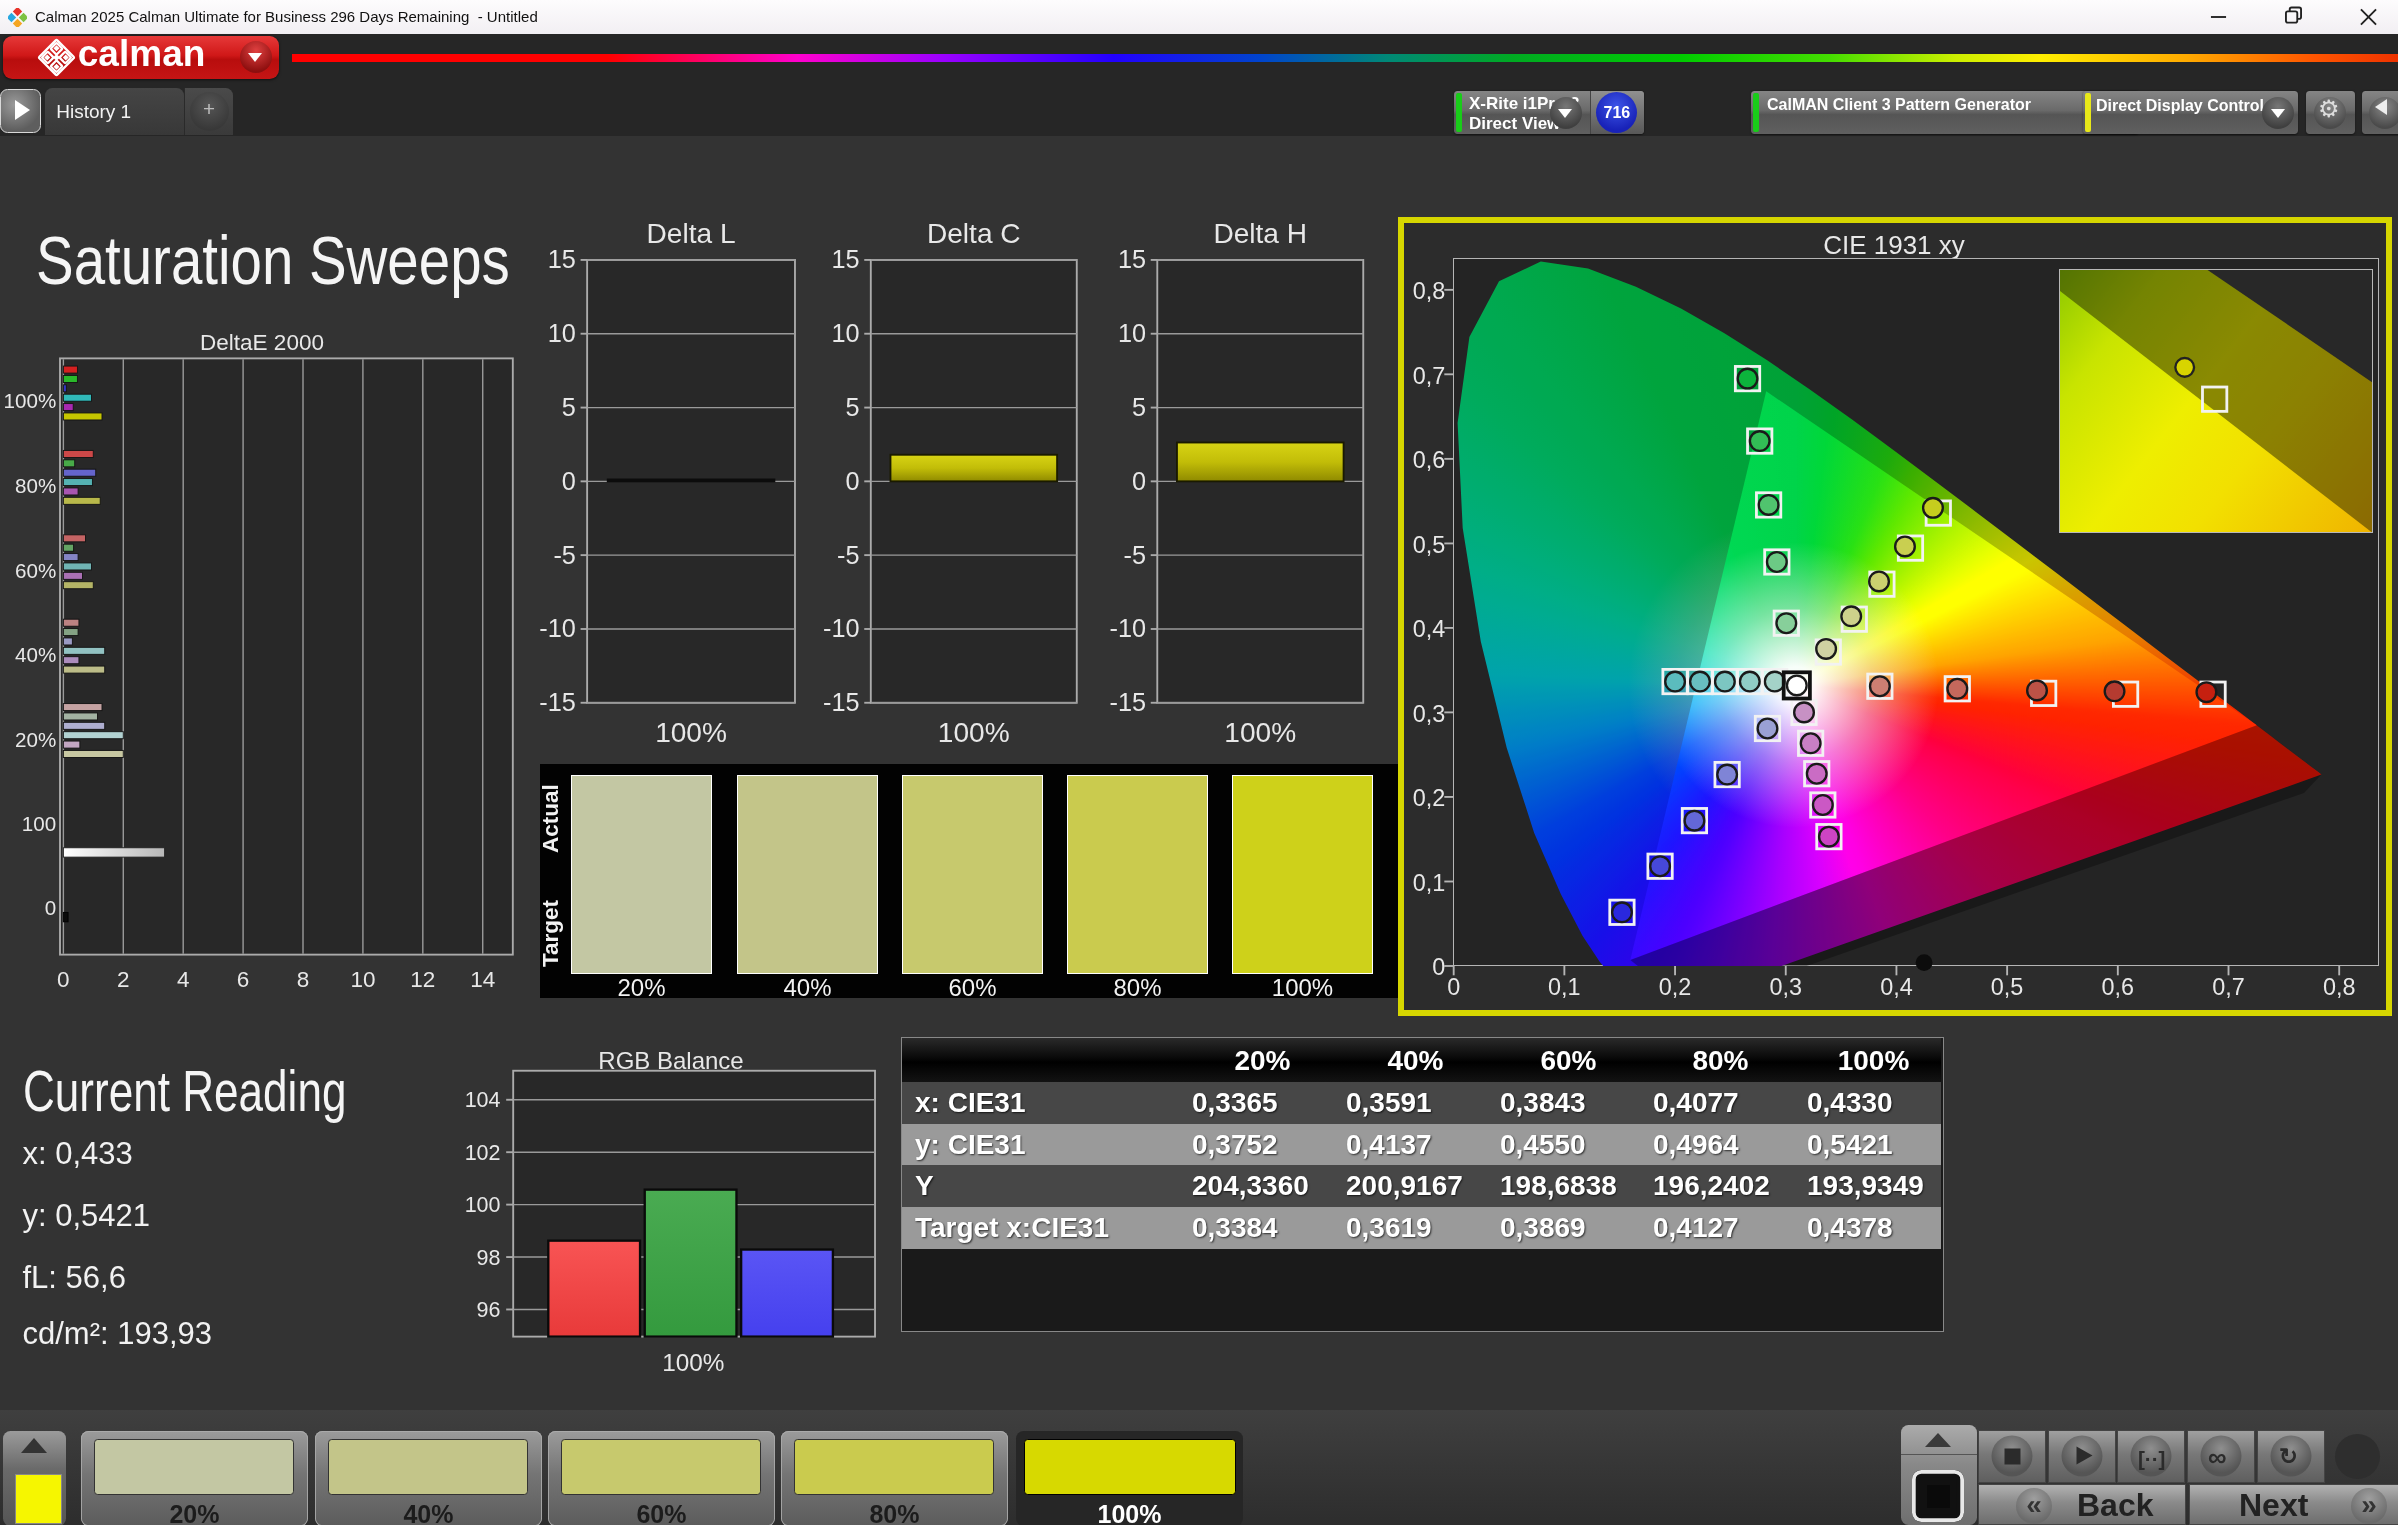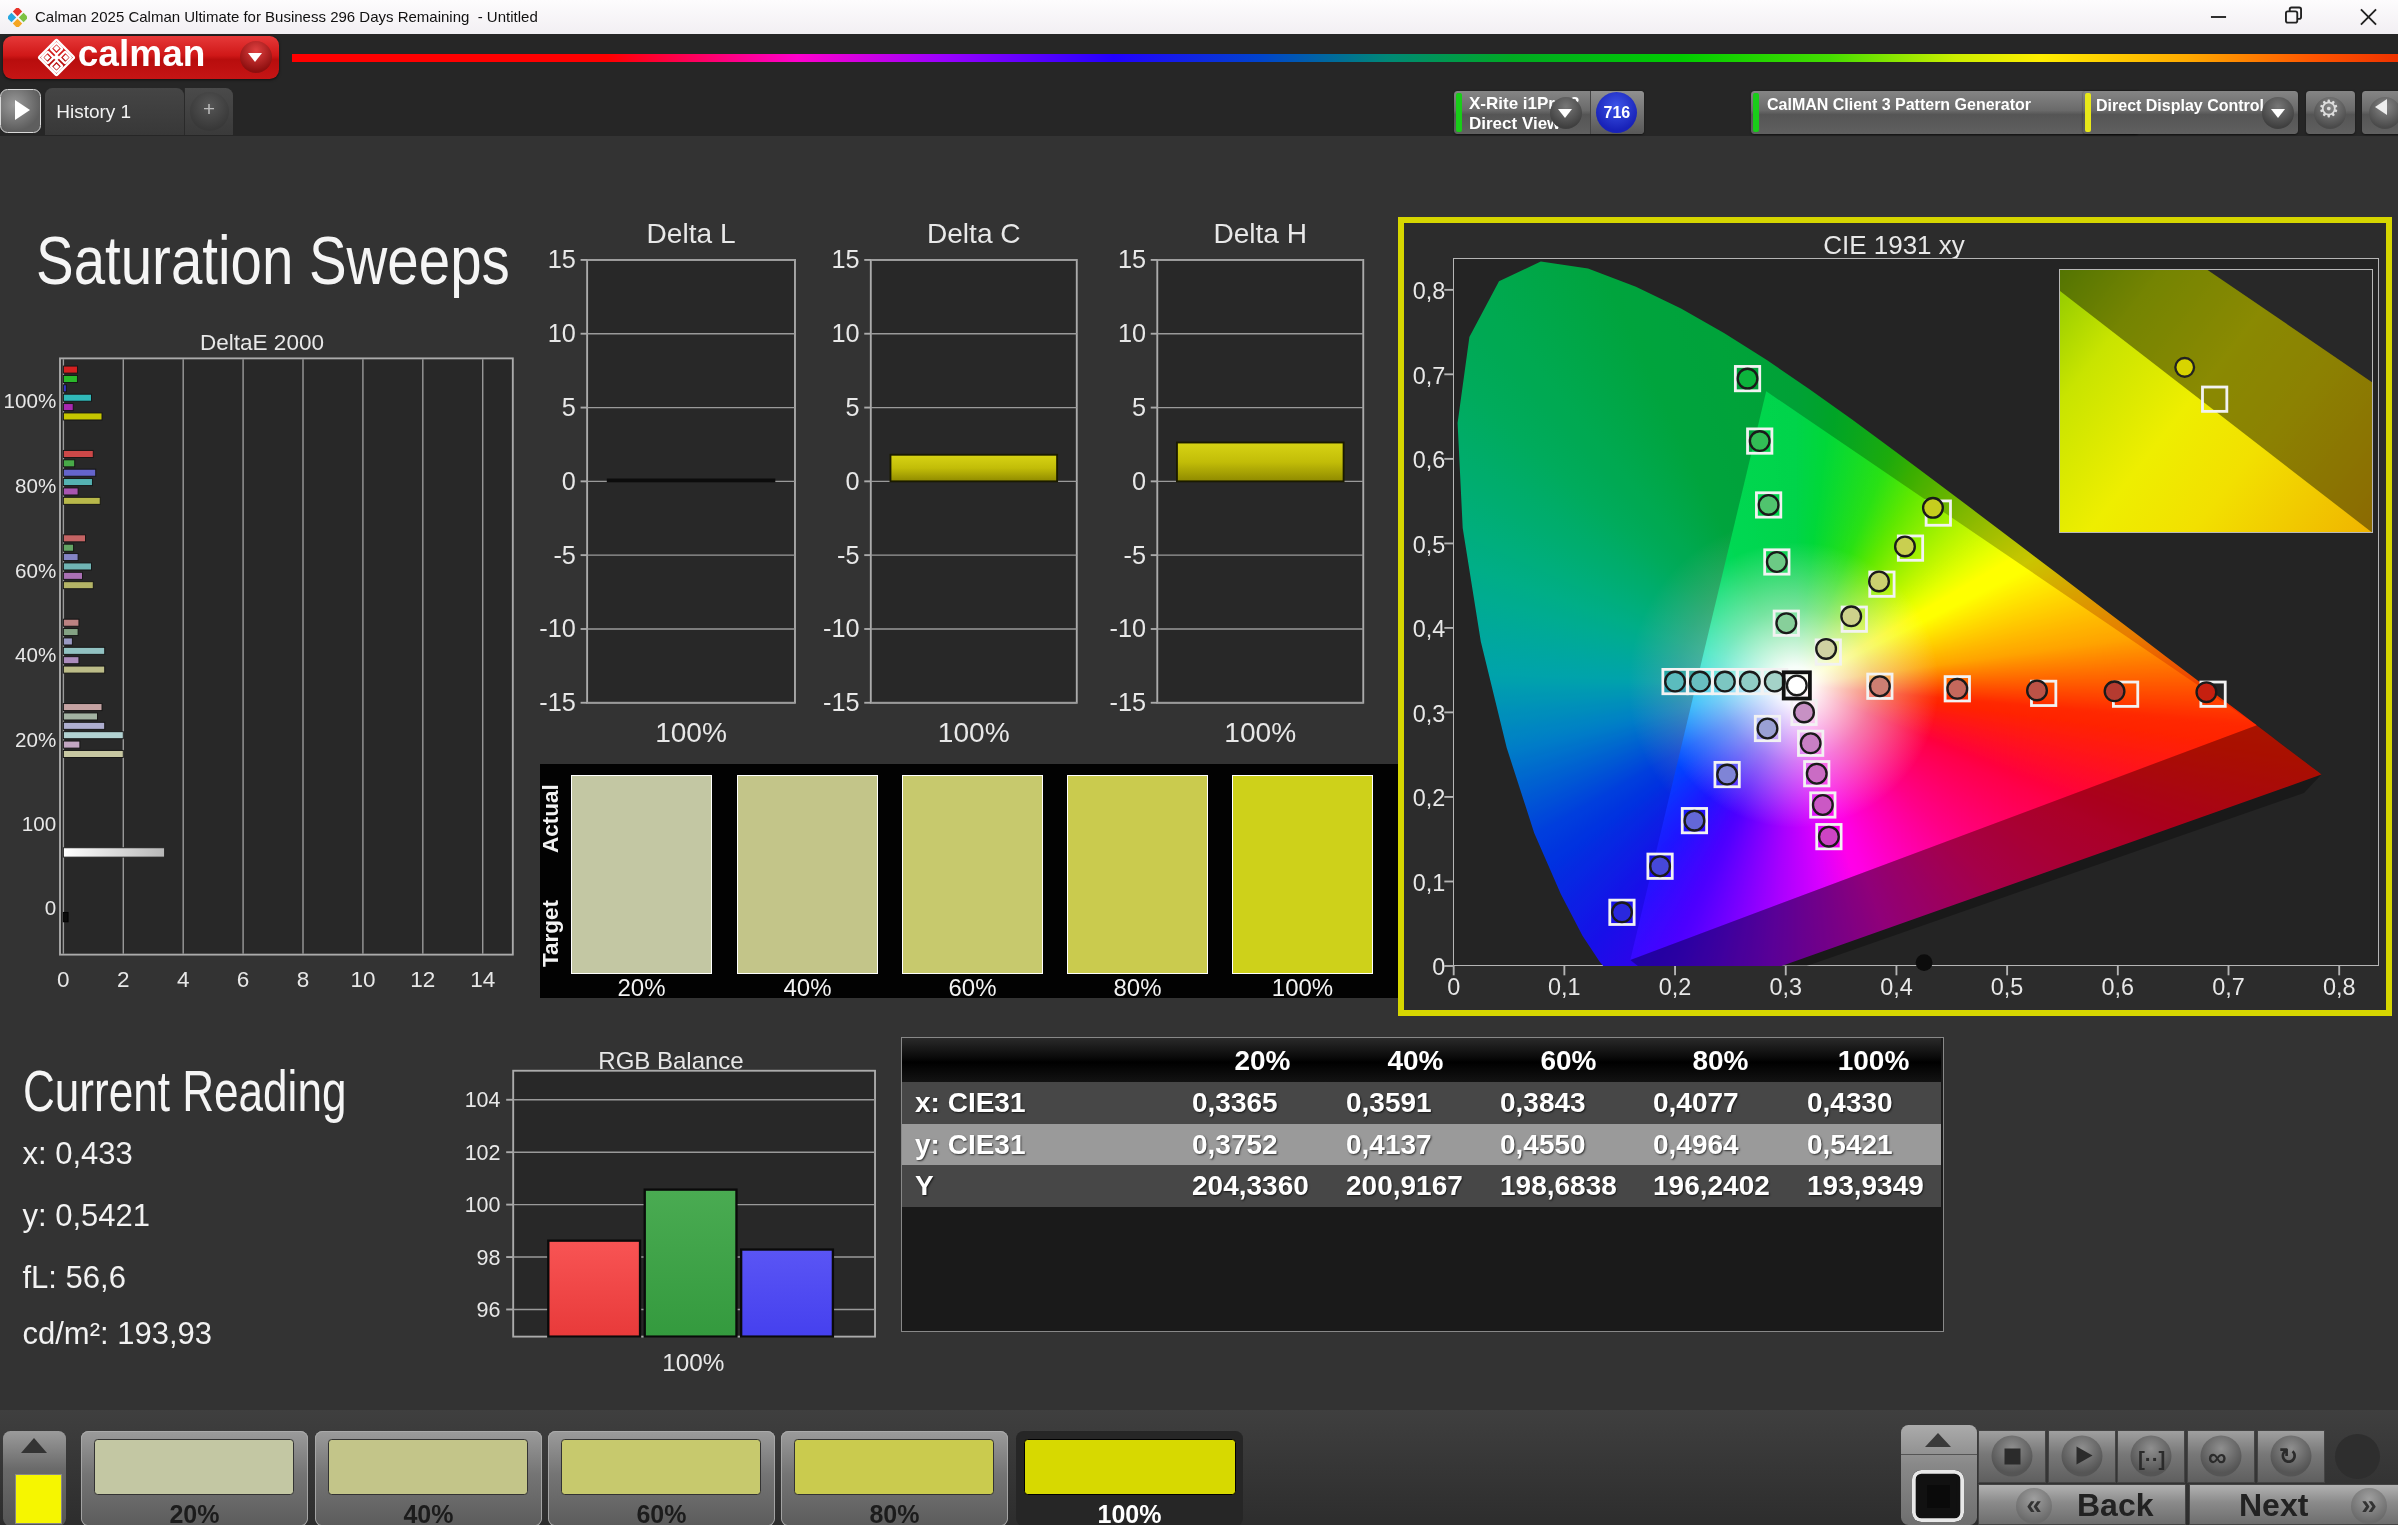--- a/index.html
+++ b/index.html
@@ -506,20 +506,28 @@
 <div class="abs" style="left:905px;top:4.7px;font-size:28px;font-weight:bold;color:#fff;text-shadow:0.9px 0.9px 1.9px rgba(0,0,0,.7);">0,5421</div>
 </div>
 <div class="abs" style="left:0;top:127px;width:1039px;height:42px;background:#474747;">
 <div class="abs" style="left:13px;top:4.7px;font-size:28px;font-weight:bold;color:#fff;text-shadow:0.9px 0.9px 1.9px rgba(0,0,0,.7);">Y</div>
 <div class="abs" style="left:290px;top:4.7px;font-size:28px;font-weight:bold;color:#fff;text-shadow:0.9px 0.9px 1.9px rgba(0,0,0,.7);">204,3360</div>
 <div class="abs" style="left:444px;top:4.7px;font-size:28px;font-weight:bold;color:#fff;text-shadow:0.9px 0.9px 1.9px rgba(0,0,0,.7);">200,9167</div>
 <div class="abs" style="left:598px;top:4.7px;font-size:28px;font-weight:bold;color:#fff;text-shadow:0.9px 0.9px 1.9px rgba(0,0,0,.7);">198,6838</div>
 <div class="abs" style="left:751px;top:4.7px;font-size:28px;font-weight:bold;color:#fff;text-shadow:0.9px 0.9px 1.9px rgba(0,0,0,.7);">196,2402</div>
 <div class="abs" style="left:905px;top:4.7px;font-size:28px;font-weight:bold;color:#fff;text-shadow:0.9px 0.9px 1.9px rgba(0,0,0,.7);">193,9349</div>
 </div>
+<div class="abs" style="left:0;top:169px;width:1039px;height:42px;background:#9a9a9a;">
+<div class="abs" style="left:13px;top:4.7px;font-size:28px;font-weight:bold;color:#fff;text-shadow:0.9px 0.9px 1.9px rgba(0,0,0,.7);">Target x:CIE31</div>
+<div class="abs" style="left:290px;top:4.7px;font-size:28px;font-weight:bold;color:#fff;text-shadow:0.9px 0.9px 1.9px rgba(0,0,0,.7);">0,3384</div>
+<div class="abs" style="left:444px;top:4.7px;font-size:28px;font-weight:bold;color:#fff;text-shadow:0.9px 0.9px 1.9px rgba(0,0,0,.7);">0,3619</div>
+<div class="abs" style="left:598px;top:4.7px;font-size:28px;font-weight:bold;color:#fff;text-shadow:0.9px 0.9px 1.9px rgba(0,0,0,.7);">0,3869</div>
+<div class="abs" style="left:751px;top:4.7px;font-size:28px;font-weight:bold;color:#fff;text-shadow:0.9px 0.9px 1.9px rgba(0,0,0,.7);">0,4127</div>
+<div class="abs" style="left:905px;top:4.7px;font-size:28px;font-weight:bold;color:#fff;text-shadow:0.9px 0.9px 1.9px rgba(0,0,0,.7);">0,4378</div>
+</div>
 </div>
 
 <div id="botbar"></div>
 <style>
 .swbtn { position:absolute; top:20.6px; width:227px; height:95px; border-radius:7.5px;
   background:linear-gradient(#9b9b9b,#757575 45%,#5c5c5c); box-shadow:inset 0 0 0 0.9px #aaa; }
 .swbtn .sw { position:absolute; left:13px; top:8.4px; width:200px; height:56px; border-radius:3.7px; border:0.9px solid #333; }
 .swbtn .lb { position:absolute; left:0; top:69px; width:100%; text-align:center; font-size:25px; font-weight:bold; color:#1c1c1c; }
 .tbtn { position:absolute; top:19.7px; width:68px; height:53px;
   background:linear-gradient(#a0a0a0,#787878 45%,#5f5f5f); border:0.9px solid #444; }

